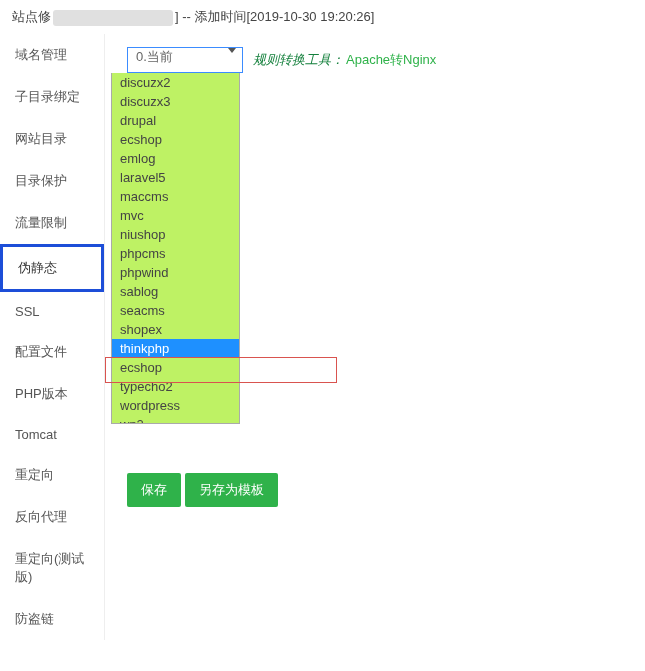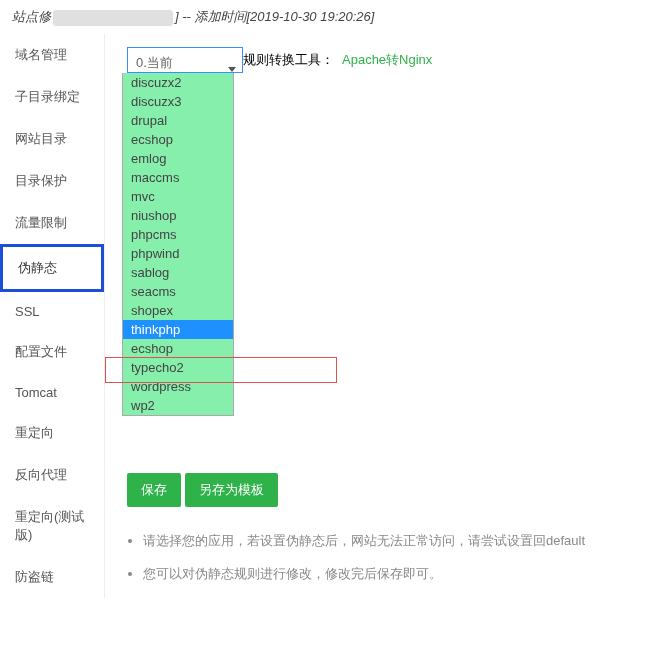--- a/index.html
+++ b/index.html
@@ -9,21 +9,20 @@
       color: #333;
       background: #fff;
       width: 645px;
     }
     .header {
       padding: 8px 12px;
       color: #444;
       font-size: 13px;
       white-space: nowrap;
       overflow: hidden;
-      font-style: italic;
     }
     .header .redact {
       display: inline-block;
       vertical-align: middle;
       width: 120px;
       height: 16px;
       background: #e0e0e0;
       border-radius: 3px;
       margin: 0 2px;
       position: relative;
@@ -54,49 +53,51 @@
       display: flex;
       align-items: center;
       padding: 13px 0 0 22px;
     }
     .select {
       width: 116px;
       height: 26px;
       border: 1px solid #3b8cff;
       background: #fff;
       display: flex;
-      align-items: flex-end;
+      align-items: flex-start;
       justify-content: space-between;
       padding: 0 6px 0 8px;
       color: #666;
       font-size: 13px;
       cursor: pointer;
     }
     .select .caret {
       width: 0; height: 0;
       border-left: 4px solid transparent;
       border-right: 4px solid transparent;
       border-top: 5px solid #555;
     }
     .label1 {
-      color: #000000;
+      margin-left: 10px;
+      color: #15803d;
+      font-style: italic;
     }
     .link1 {
       color: #2fb24a;
-      margin-left: 8px;
+      margin-left: 2px;
       cursor: pointer;
     }
     .dropdown {
       position: absolute;
-      left: 17px;
+      left: 6px;
       top: 39px;
-      width: 112px;
+      width: 129px;
       border: 1px solid #aaa;
       border-top: none;
-      background: #86efac;
+      background: #bef264;
       z-index: 5;
     }
     .dropdown-inner {
       max-height: 350px;
       overflow-y: scroll;
     }
     .dropdown-item {
       padding: 2px 8px;
       font-size: 13px;
       color: #444;
@@ -153,20 +154,21 @@
 <div class="main">
   <div class="sidebar" id="sidebar">
       <div class="sidebar-item">域名管理</div>
       <div class="sidebar-item">子目录绑定</div>
       <div class="sidebar-item">网站目录</div>
       <div class="sidebar-item">目录保护</div>
       <div class="sidebar-item">流量限制</div>
       <div class="sidebar-item active">伪静态</div>
       <div class="sidebar-item">SSL</div>
       <div class="sidebar-item">配置文件</div>
+      <div class="sidebar-item">PHP版本</div>
       <div class="sidebar-item">Tomcat</div>
       <div class="sidebar-item">重定向</div>
       <div class="sidebar-item">反向代理</div>
       <div class="sidebar-item">重定向(测试版)</div>
       <div class="sidebar-item">防盗链</div>
     </div>
   <div class="content">
 
     <div class="toprow">
       <div class="select">
@@ -177,20 +179,21 @@
       <span class="link1">Apache转Nginx</span>
     </div>
 
     <div class="dropdown">
       <div class="dropdown-inner" id="dropdown-inner">
           <div class="dropdown-item">discuzx2</div>
           <div class="dropdown-item">discuzx3</div>
           <div class="dropdown-item">drupal</div>
           <div class="dropdown-item">ecshop</div>
           <div class="dropdown-item">emlog</div>
+          <div class="dropdown-item">laravel5</div>
           <div class="dropdown-item">maccms</div>
           <div class="dropdown-item">mvc</div>
           <div class="dropdown-item">niushop</div>
           <div class="dropdown-item">phpcms</div>
           <div class="dropdown-item">phpwind</div>
           <div class="dropdown-item">sablog</div>
           <div class="dropdown-item">seacms</div>
           <div class="dropdown-item">shopex</div>
           <div class="dropdown-item selected">thinkphp</div>
           <div class="dropdown-item">ecshop</div>
@@ -200,19 +203,15 @@
         </div>
     </div>
 
     <div class="highlight-box hb1"></div>
 
     <div class="buttons">
       <button class="btn">保存</button>
       <button class="btn">另存为模板</button>
     </div>
 
-    <ul class="hints" id="hints">
-        <li>请选择您的应用，若设置伪静态后，网站无法正常访问，请尝试设置回default</li>
-        <li>您可以对伪静态规则进行修改，修改完后保存即可。</li>
-      </ul>
 
   </div>
 </div>
 
 </body></html>

